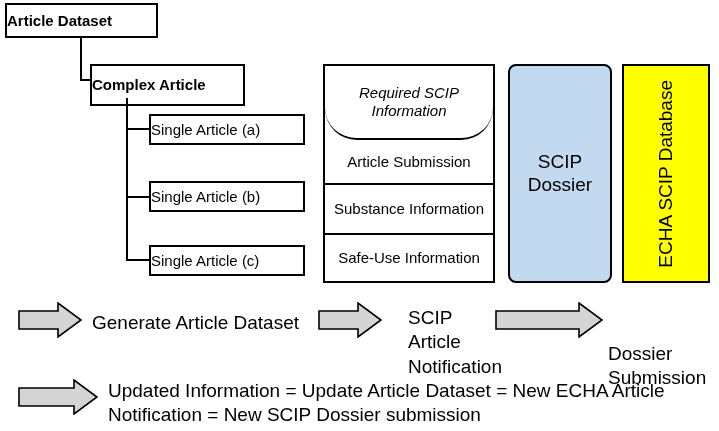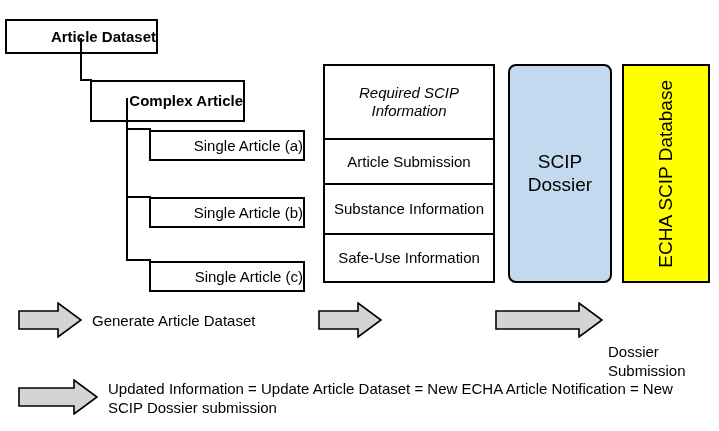--- a/index.html
+++ b/index.html
@@ -19,24 +19,23 @@
     background: #ffffff;
     overflow: hidden;
   }
 
   
   .node {
     position: absolute;
     box-sizing: border-box;
     display: flex;
     align-items: center;
-    justify-content: flex-end;
+    justify-content: flex-start;
     text-align: center;
     line-height: 1.18;
-    margin-top: 16px;
   }
 
   
   .treebox {
     border: 2px solid #000000;
     background: #ffffff;
   }
   .treebox.bold {
     font-weight: bold;
     font-size: 15px;
@@ -81,20 +80,21 @@
     line-height: 1.2;
     border-bottom: 2px solid #000000;
     padding: 0 6px;
   }
   .scip-row:last-child {
     border-bottom: none;
   }
   .scip-row.header {
     font-style: italic;
     flex: 0 0 74px;
+    border-radius: 32px;
   }
   .scip-row.r1 { flex: 0 0 45px; }
   .scip-row.r2 { flex: 0 0 50px; }
   .scip-row.r3 { flex: 1 1 auto; }
 
   
   .colorbox {
     position: absolute;
     border: 2px solid #000000;
     box-sizing: border-box;
@@ -131,21 +131,21 @@
   .arrow {
     position: absolute;
   }
   .arrow svg {
     display: block;
   }
 
   
   .caption {
     position: absolute;
-    font-size: 15px;
+    font-size: 19px;
     line-height: 1.28;
     white-space: pre-line;
     text-align: left;
   }
 </style>
 </head>
 <body>
 
 <div id="diagram">
 
@@ -205,20 +205,21 @@
       <polygon points="1,9 40,9 40,1 63,18 40,35 40,27 1,27" fill="#D4D4D4" stroke="#000000" stroke-width="1.6" stroke-linejoin="miter"></polygon>
     </svg>
   </div>
   <div class="caption" style="left:92px; top:311px; width:210px;">Generate Article Dataset</div>
 
   <div class="arrow" style="left:318px; top:302px;">
     <svg width="64" height="36" viewBox="0 0 64 36">
       <polygon points="1,9 40,9 40,1 63,18 40,35 40,27 1,27" fill="#D4D4D4" stroke="#000000" stroke-width="1.6" stroke-linejoin="miter"></polygon>
     </svg>
   </div>
+  <div class="caption" style="left:408px; top:306px; width:95px;">SCIP Article Notification</div>
 
   <div class="arrow" style="left:495px; top:302px;">
     <svg width="108" height="36" viewBox="0 0 108 36">
       <polygon points="1,9 84,9 84,1 107,18 84,35 84,27 1,27" fill="#D4D4D4" stroke="#000000" stroke-width="1.6" stroke-linejoin="miter"></polygon>
     </svg>
   </div>
   <div class="caption" style="left:608px; top:306px; width:108px;margin-top:36px;">Dossier Submission</div>
 
   <div class="arrow" style="left:18px; top:379px;">
     <svg width="80" height="36" viewBox="0 0 80 36">

